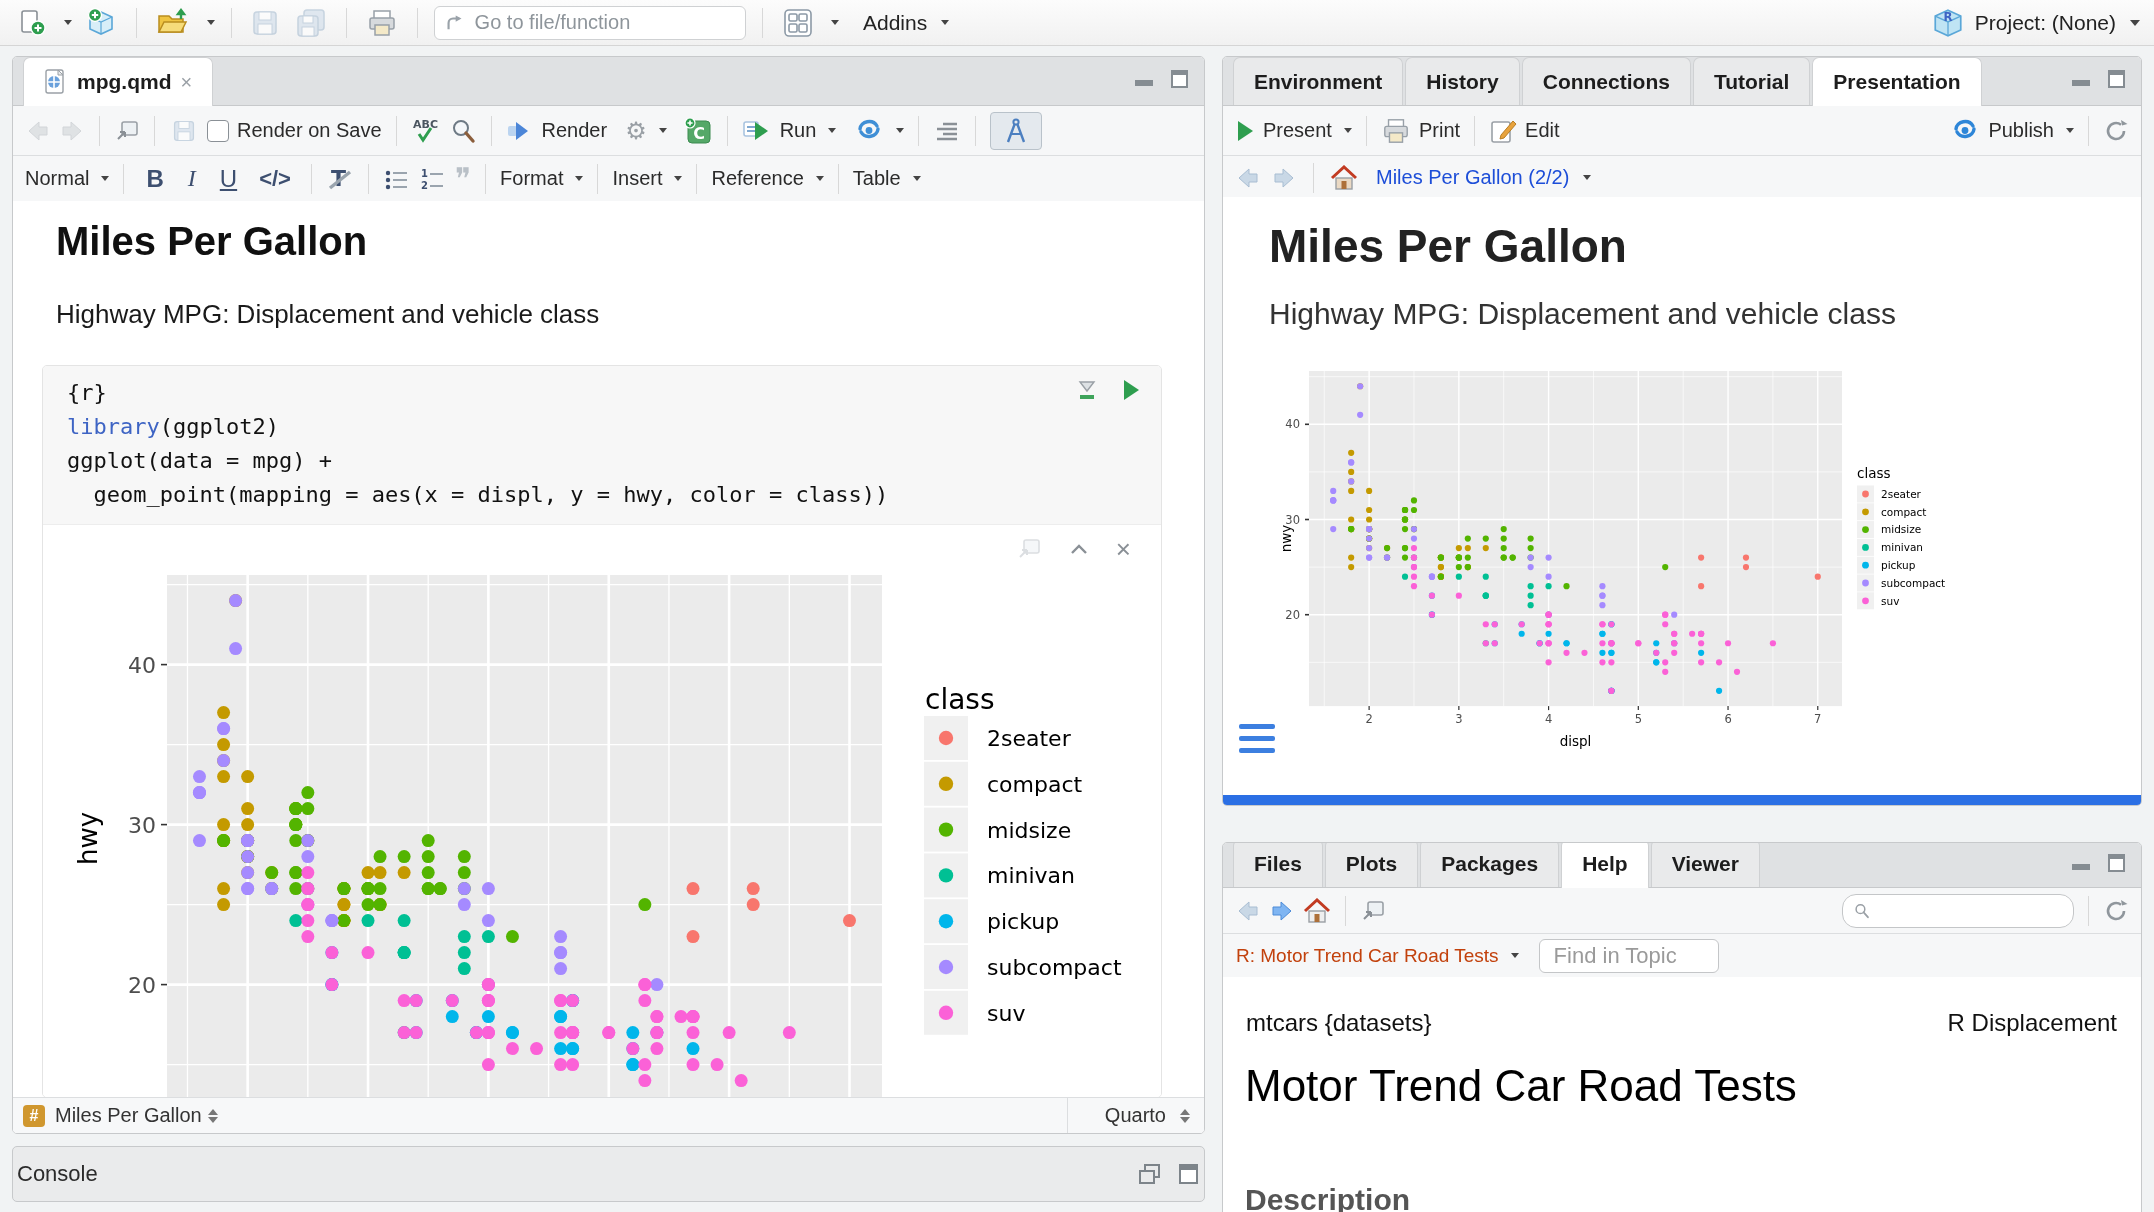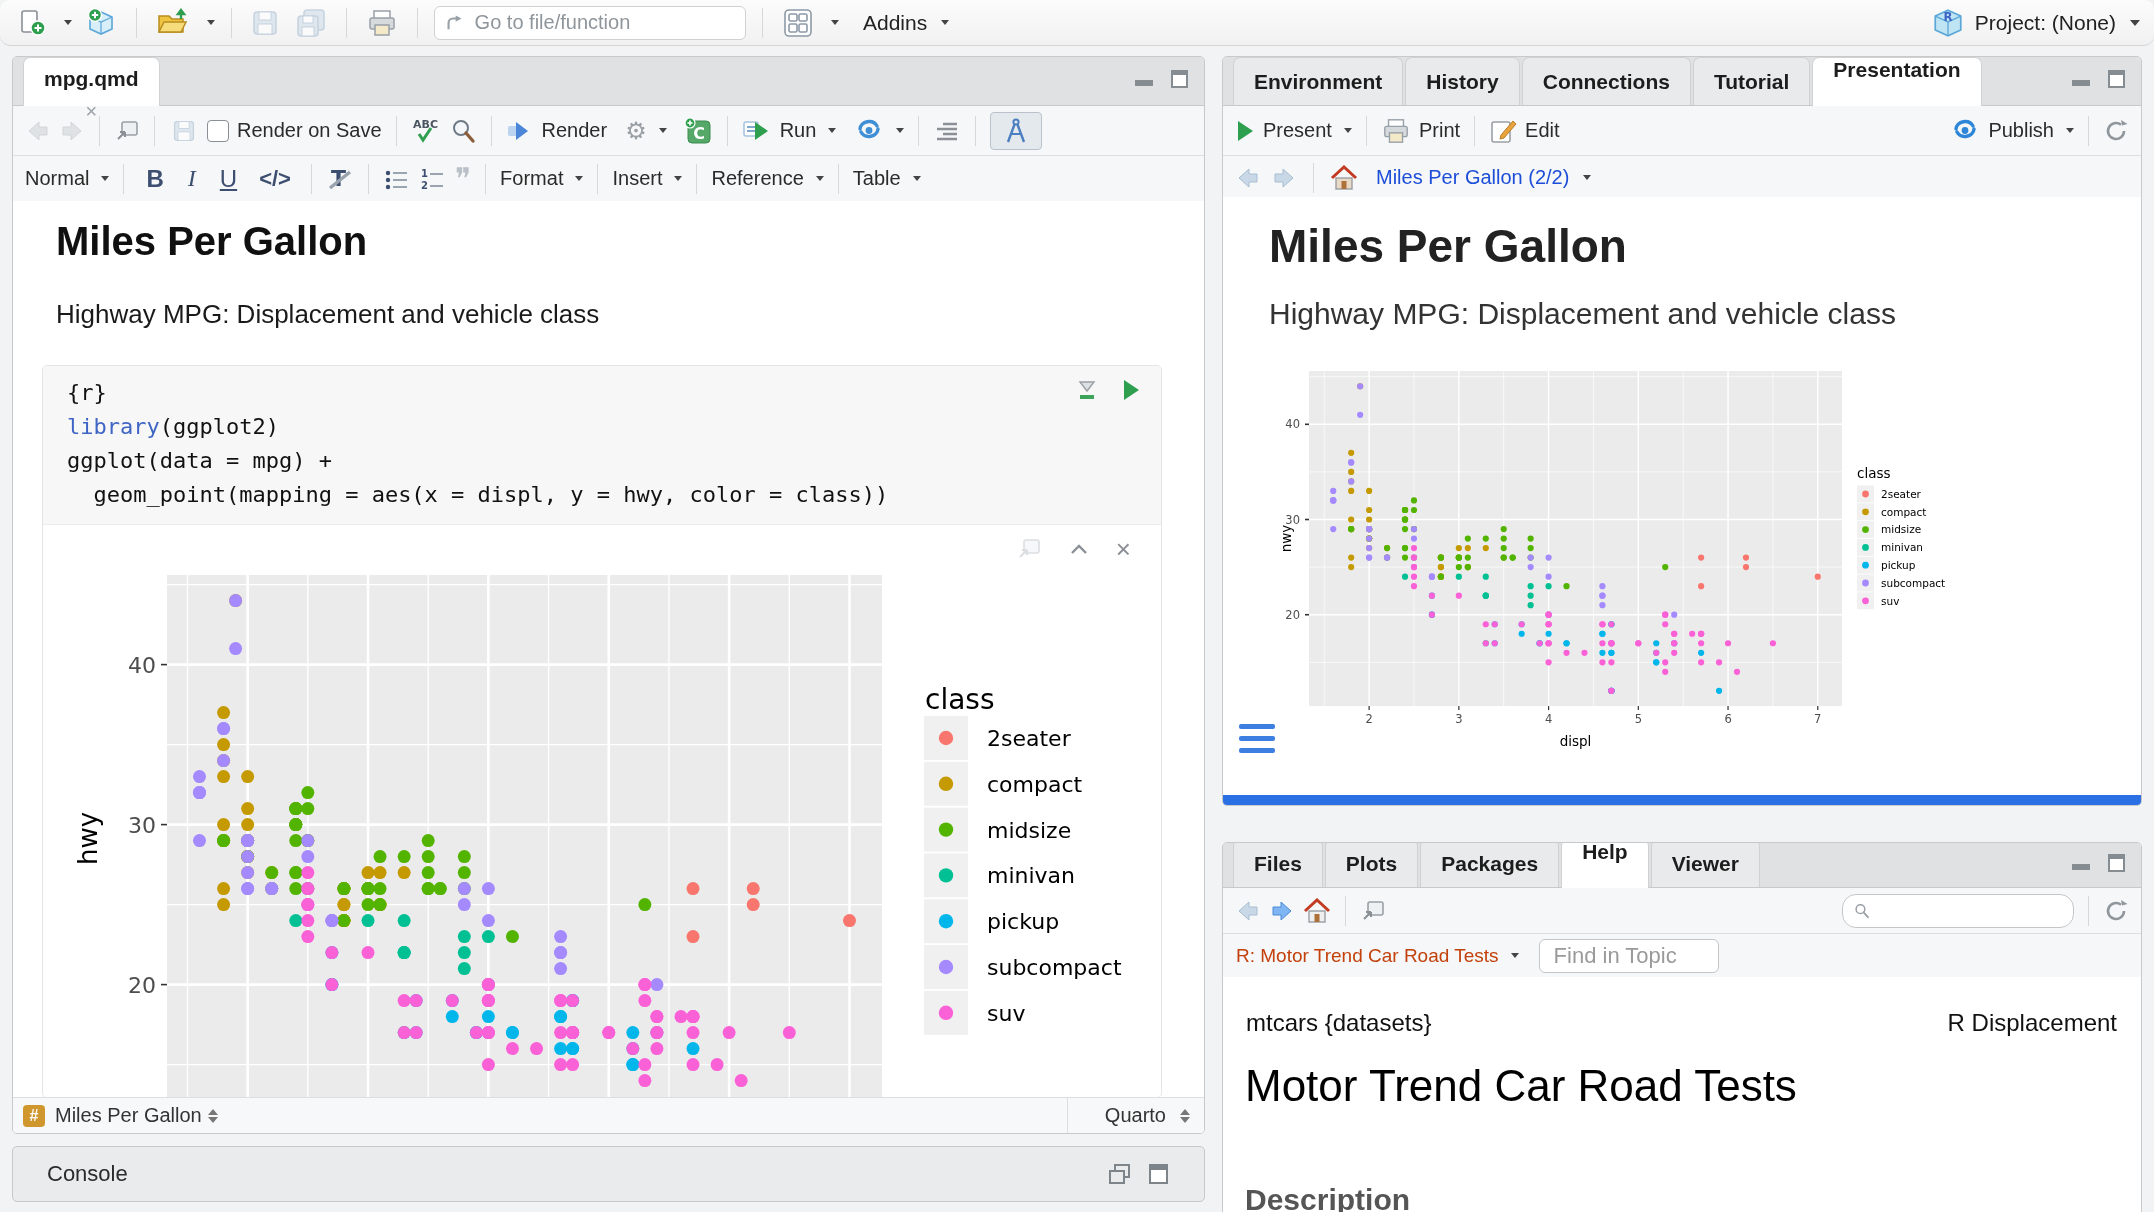--- a/index.html
+++ b/index.html
@@ -3,41 +3,41 @@
 <meta charset="utf-8">
 <style>
   html,body{margin:0;padding:0;background:#F1F3F4;font-family:"Liberation Sans",sans-serif;}
   #screen{position:relative;width:2154px;height:1212px;background:#F1F3F4;overflow:hidden;
           -webkit-font-smoothing:antialiased;}
   .pane{position:absolute;background:#fff;border:1px solid #C7C9CB;border-radius:5px;
         overflow:hidden;box-sizing:border-box;}
   
   #main-toolbar{position:absolute;left:0;top:0;width:2154px;height:46px;
     background:linear-gradient(#FCFCFC,#F1F1F1);border-bottom:1px solid #D5D5D5;
-    display:flex;align-items:center;padding:0 14px;box-sizing:border-box;gap:10px;border-radius:10px;}
+    display:flex;align-items:center;padding:0 14px;box-sizing:border-box;gap:10px;}
   .tb-sep{width:1px;height:30px;background:#D8D8D8;margin:0 6px;}
   .icon-btn{display:flex;align-items:center;justify-content:center;border-radius:4px;
     padding:2px 3px;cursor:default;}
   .crt{width:0;height:0;border-left:5px solid transparent;border-right:5px solid transparent;
     border-top:6px solid #444;display:inline-block;margin-left:4px;}
   .crt.sm{border-left-width:4px;border-right-width:4px;border-top-width:5px;}
   #goto-box{display:flex;align-items:center;background:#fff;border:1px solid #CFD1D3;
     border-radius:6px;height:32px;width:290px;padding:0 10px;gap:8px;}
   #goto-box input{border:none;outline:none;font-size:20px;color:#333;width:100%;
     font-family:"Liberation Sans",sans-serif;}
   #goto-box input::placeholder{color:#8E959B;}
   .tb-label{font-size:21px;color:#222;}
   #project-chip{margin-left:auto;display:flex;align-items:center;gap:10px;}
   
   .tabstrip{height:48px;background:#DFE1E3;border-bottom:1px solid #C7C9CB;display:flex;
     align-items:flex-end;position:relative;padding-left:10px;}
   .ptab{display:flex;align-items:center;gap:9px;padding:0 20px;height:47px;
     background:#E9EAEB;border:1px solid #CFD1D3;border-bottom:none;margin-right:2px;
     border-radius:7px 7px 0 0;font-size:21px;color:#1d1d1d;font-weight:600;}
-  .ptab.active{background:#fff;height:48px;margin-bottom:-1px;flex-direction:column;}
+  .ptab.active{background:#fff;height:48px;margin-bottom:-1px;}
   .win-btns{position:absolute;right:14px;top:12px;display:flex;gap:14px;align-items:center;}
   
   .pane-toolbar{height:50px;background:#F6F7F8;border-bottom:1px solid #DCDEE0;
     display:flex;align-items:center;padding:0 12px;gap:8px;box-sizing:border-box;}
   .pane-toolbar .lbl{font-size:20px;color:#2b2b2b;}
   .navrow{height:44px;background:#F6F7F8;border-bottom:1px solid #DCDEE0;display:flex;
     align-items:center;padding:0 12px;gap:10px;box-sizing:border-box;}
   .navrow .lbl{font-size:20px;color:#1d4ed8;}
   
   #editor-doc{position:absolute;left:0;top:144px;width:100%;height:898px;background:#fff;
@@ -63,21 +63,21 @@
   .status-text{font-size:20px;color:#333;}
   .updown{display:inline-flex;flex-direction:column;gap:2px;margin-left:6px;}
   .updown i{width:0;height:0;border-left:5px solid transparent;border-right:5px solid transparent;display:block;}
   .updown .u{border-bottom:6px solid #777;}
   .updown .d{border-top:6px solid #777;}
   
   .checkbox{width:20px;height:20px;border:1.5px solid #8A9096;border-radius:4px;background:#fff;display:inline-block;}
   
   #console-pane{position:absolute;left:12px;top:1146px;width:1193px;height:56px;
     background:#EAEBEC;border:1px solid #C7C9CB;border-radius:5px;display:flex;
-    align-items:center;box-sizing:border-box;padding:0 34px;}
+    align-items:center;box-sizing:border-box;padding:0 4px;}
   #console-pane .title{font-size:22px;color:#2b2b2b;}
   
   #presentation-content{position:absolute;left:0;top:140px;width:100%;height:596px;background:#fff;}
   #slide-title{position:absolute;left:46px;top:22px;font-size:46px;font-weight:700;color:#222;margin:0;}
   #slide-subtitle{position:absolute;left:46px;top:100px;font-size:30px;color:#333;margin:0;}
   #progress-bar{position:absolute;left:0;bottom:0;width:100%;height:10px;background:#2B6FE4;}
   #hamburger{position:absolute;left:16px;bottom:52px;display:flex;flex-direction:column;gap:7px;}
   #hamburger i{width:36px;height:5px;background:#3C7FE0;border-radius:2px;display:block;}
   
   #help-topicrow{height:44px;background:#F6F7F8;border-bottom:1px solid #DCDEE0;display:flex;

